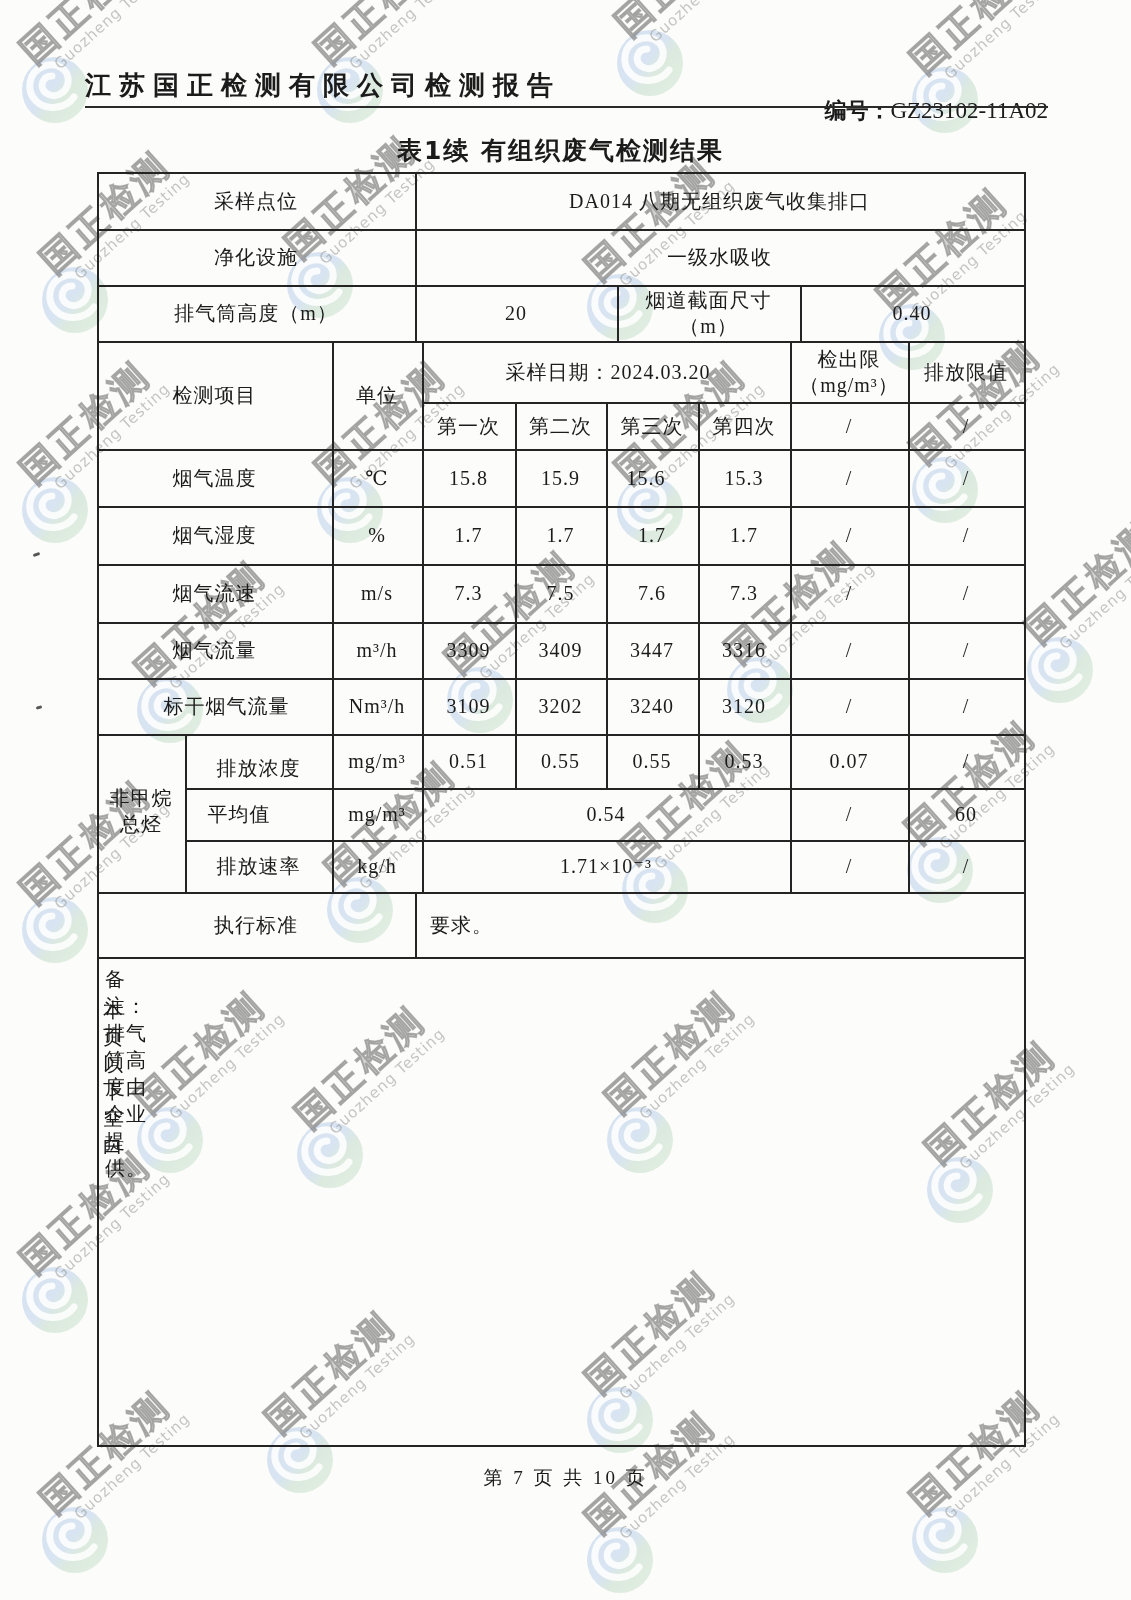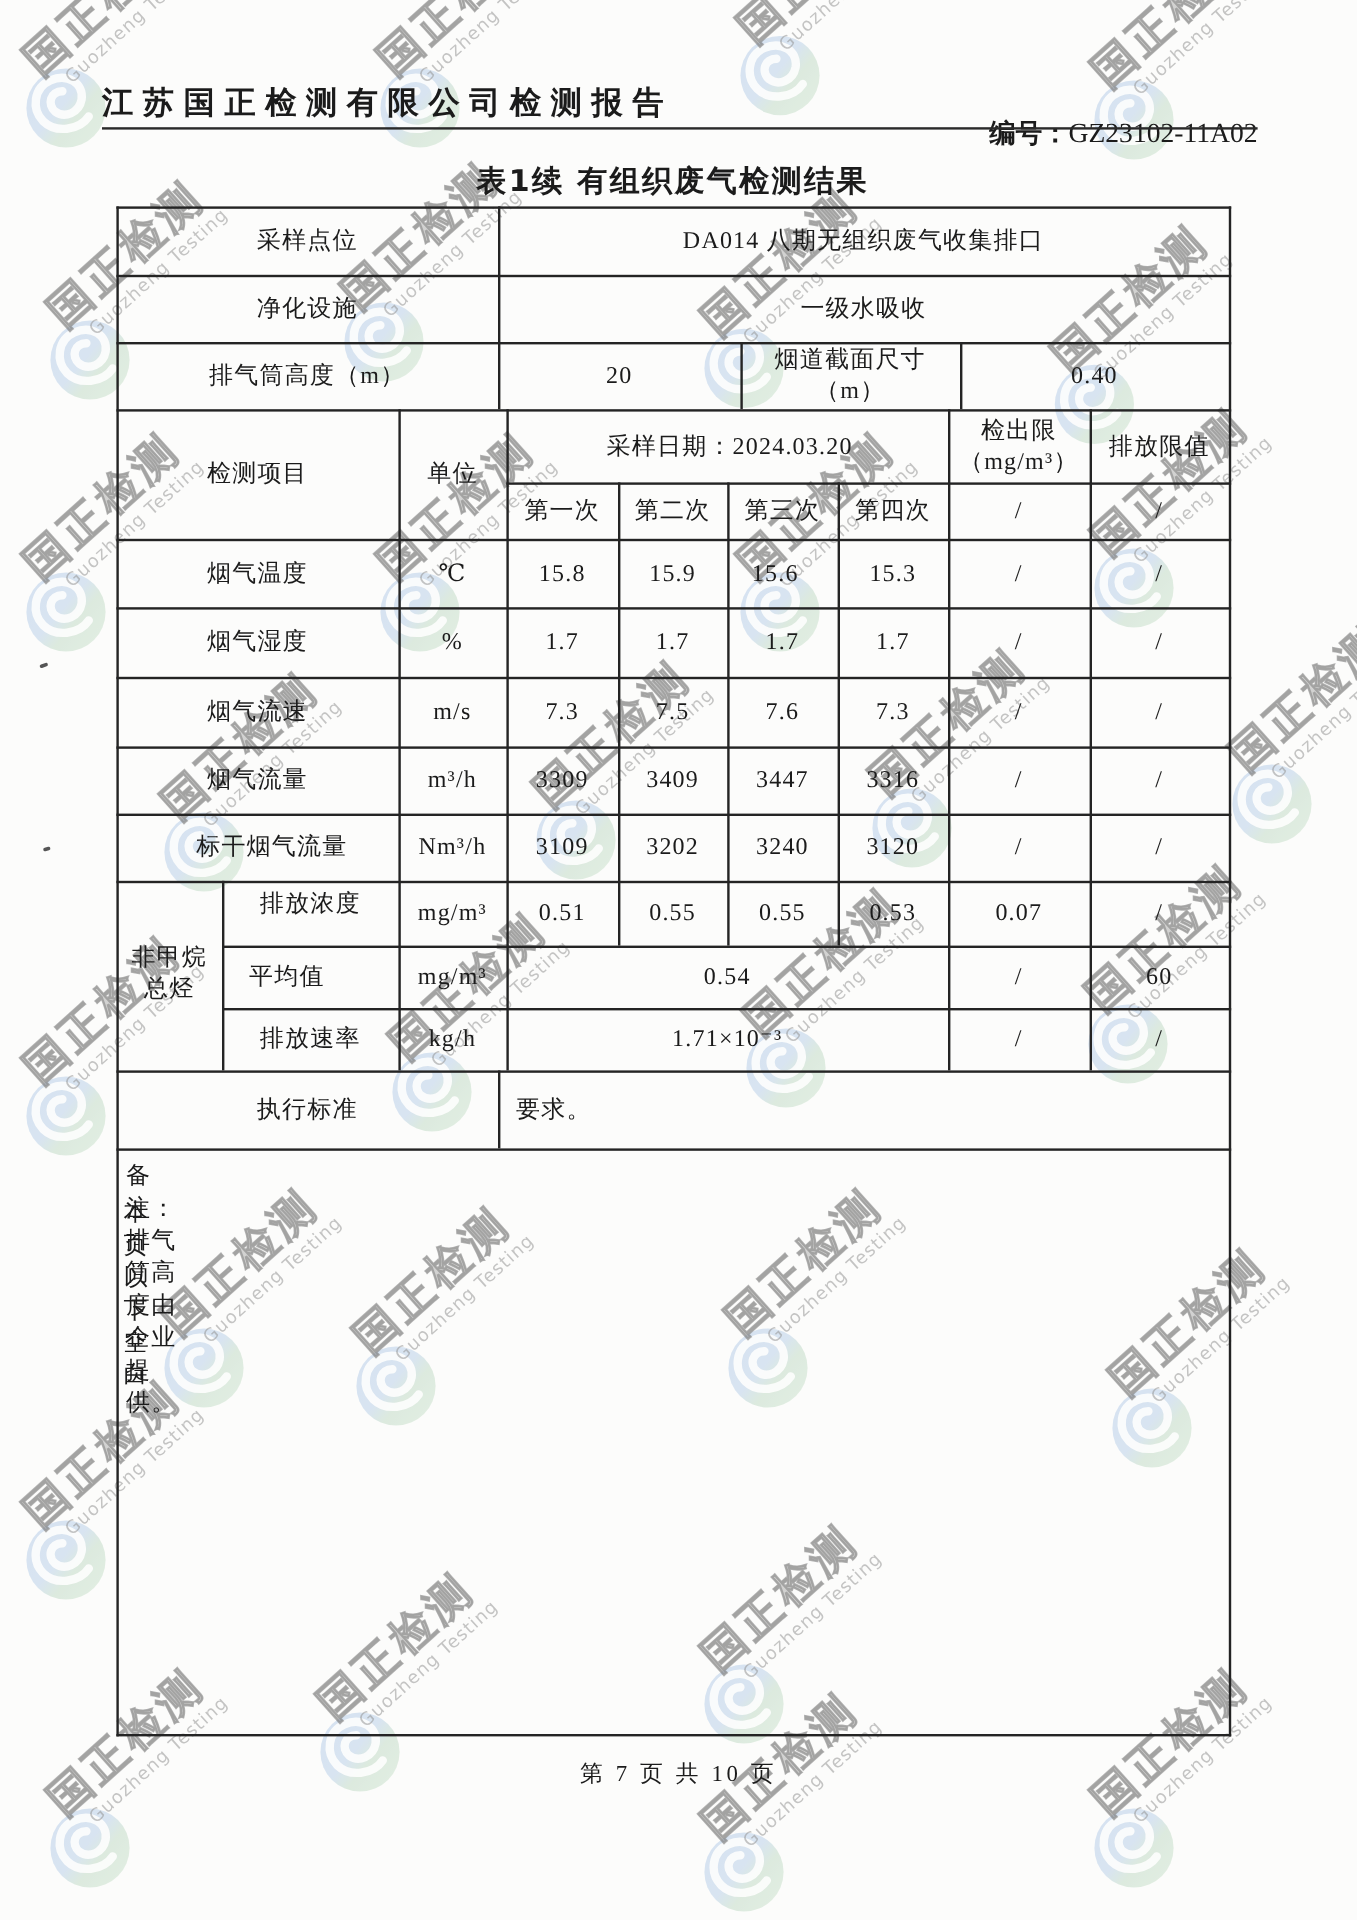--- a/index.html
+++ b/index.html
@@ -484,21 +484,21 @@
     <div class="cell" style="left:515px;top:678px;width:91px;height:56px">3202</div>
     <div class="cell" style="left:606px;top:678px;width:92px;height:56px">3240</div>
     <div class="cell" style="left:698px;top:678px;width:92px;height:56px">3120</div>
     <div class="cell" style="left:790px;top:678px;width:118px;height:56px">/</div>
     <div class="cell" style="left:908px;top:678px;width:116px;height:56px">/</div>
 
     <div class="cell col" style="left:97px;top:732px;width:88px;height:158px">
         <span>非甲烷</span>
         <span>总烃</span>
       </div>
-    <div class="cell" style="left:185px;top:719px;width:147px;height:68px">排放浓度</div>
+    <div class="cell" style="left:185px;top:734px;width:147px;height:68px">排放浓度</div>
     <div class="cell" style="left:332px;top:734px;width:90px;height:54px">mg/m³</div>
     <div class="cell" style="left:422px;top:734px;width:93px;height:54px">0.51</div>
     <div class="cell" style="left:515px;top:734px;width:91px;height:54px">0.55</div>
     <div class="cell" style="left:606px;top:734px;width:92px;height:54px">0.55</div>
     <div class="cell" style="left:698px;top:734px;width:92px;height:54px">0.53</div>
     <div class="cell" style="left:790px;top:734px;width:118px;height:54px">0.07</div>
     <div class="cell" style="left:908px;top:734px;width:116px;height:54px">/</div>
 
     <div class="cell" style="left:176px;top:788px;width:126px;height:52px">平均值</div>
     <div class="cell" style="left:332px;top:788px;width:90px;height:52px">mg/m³</div>

